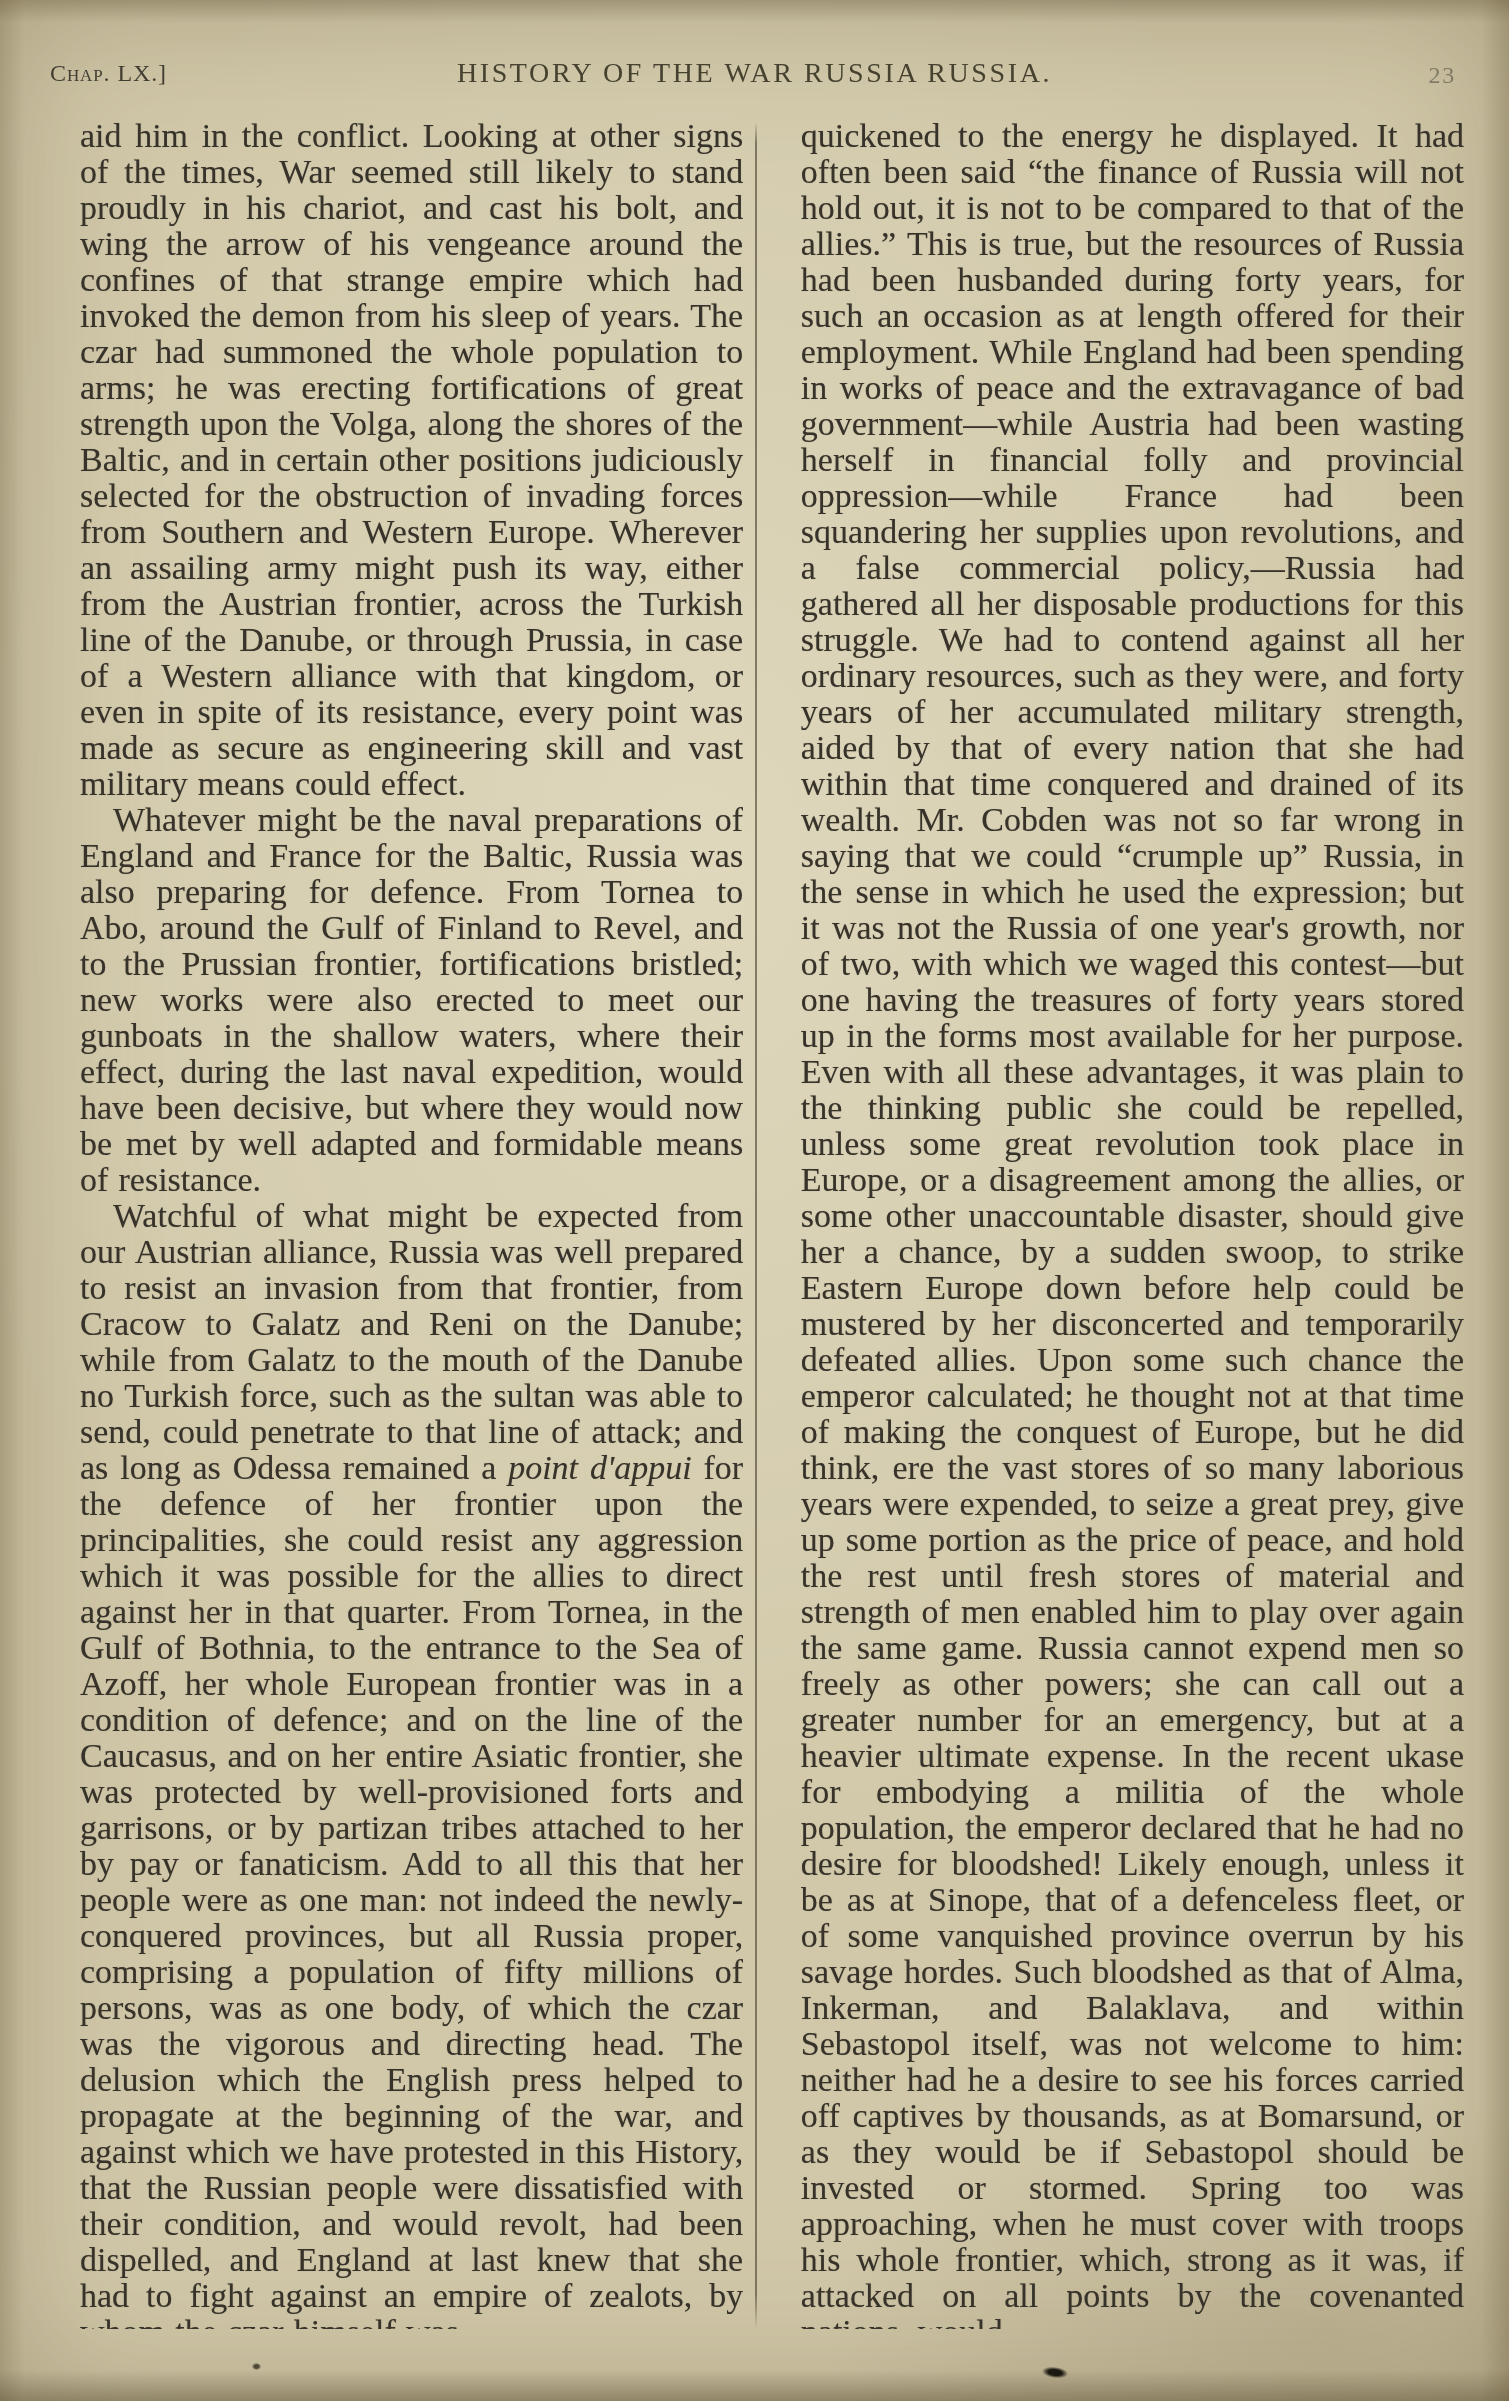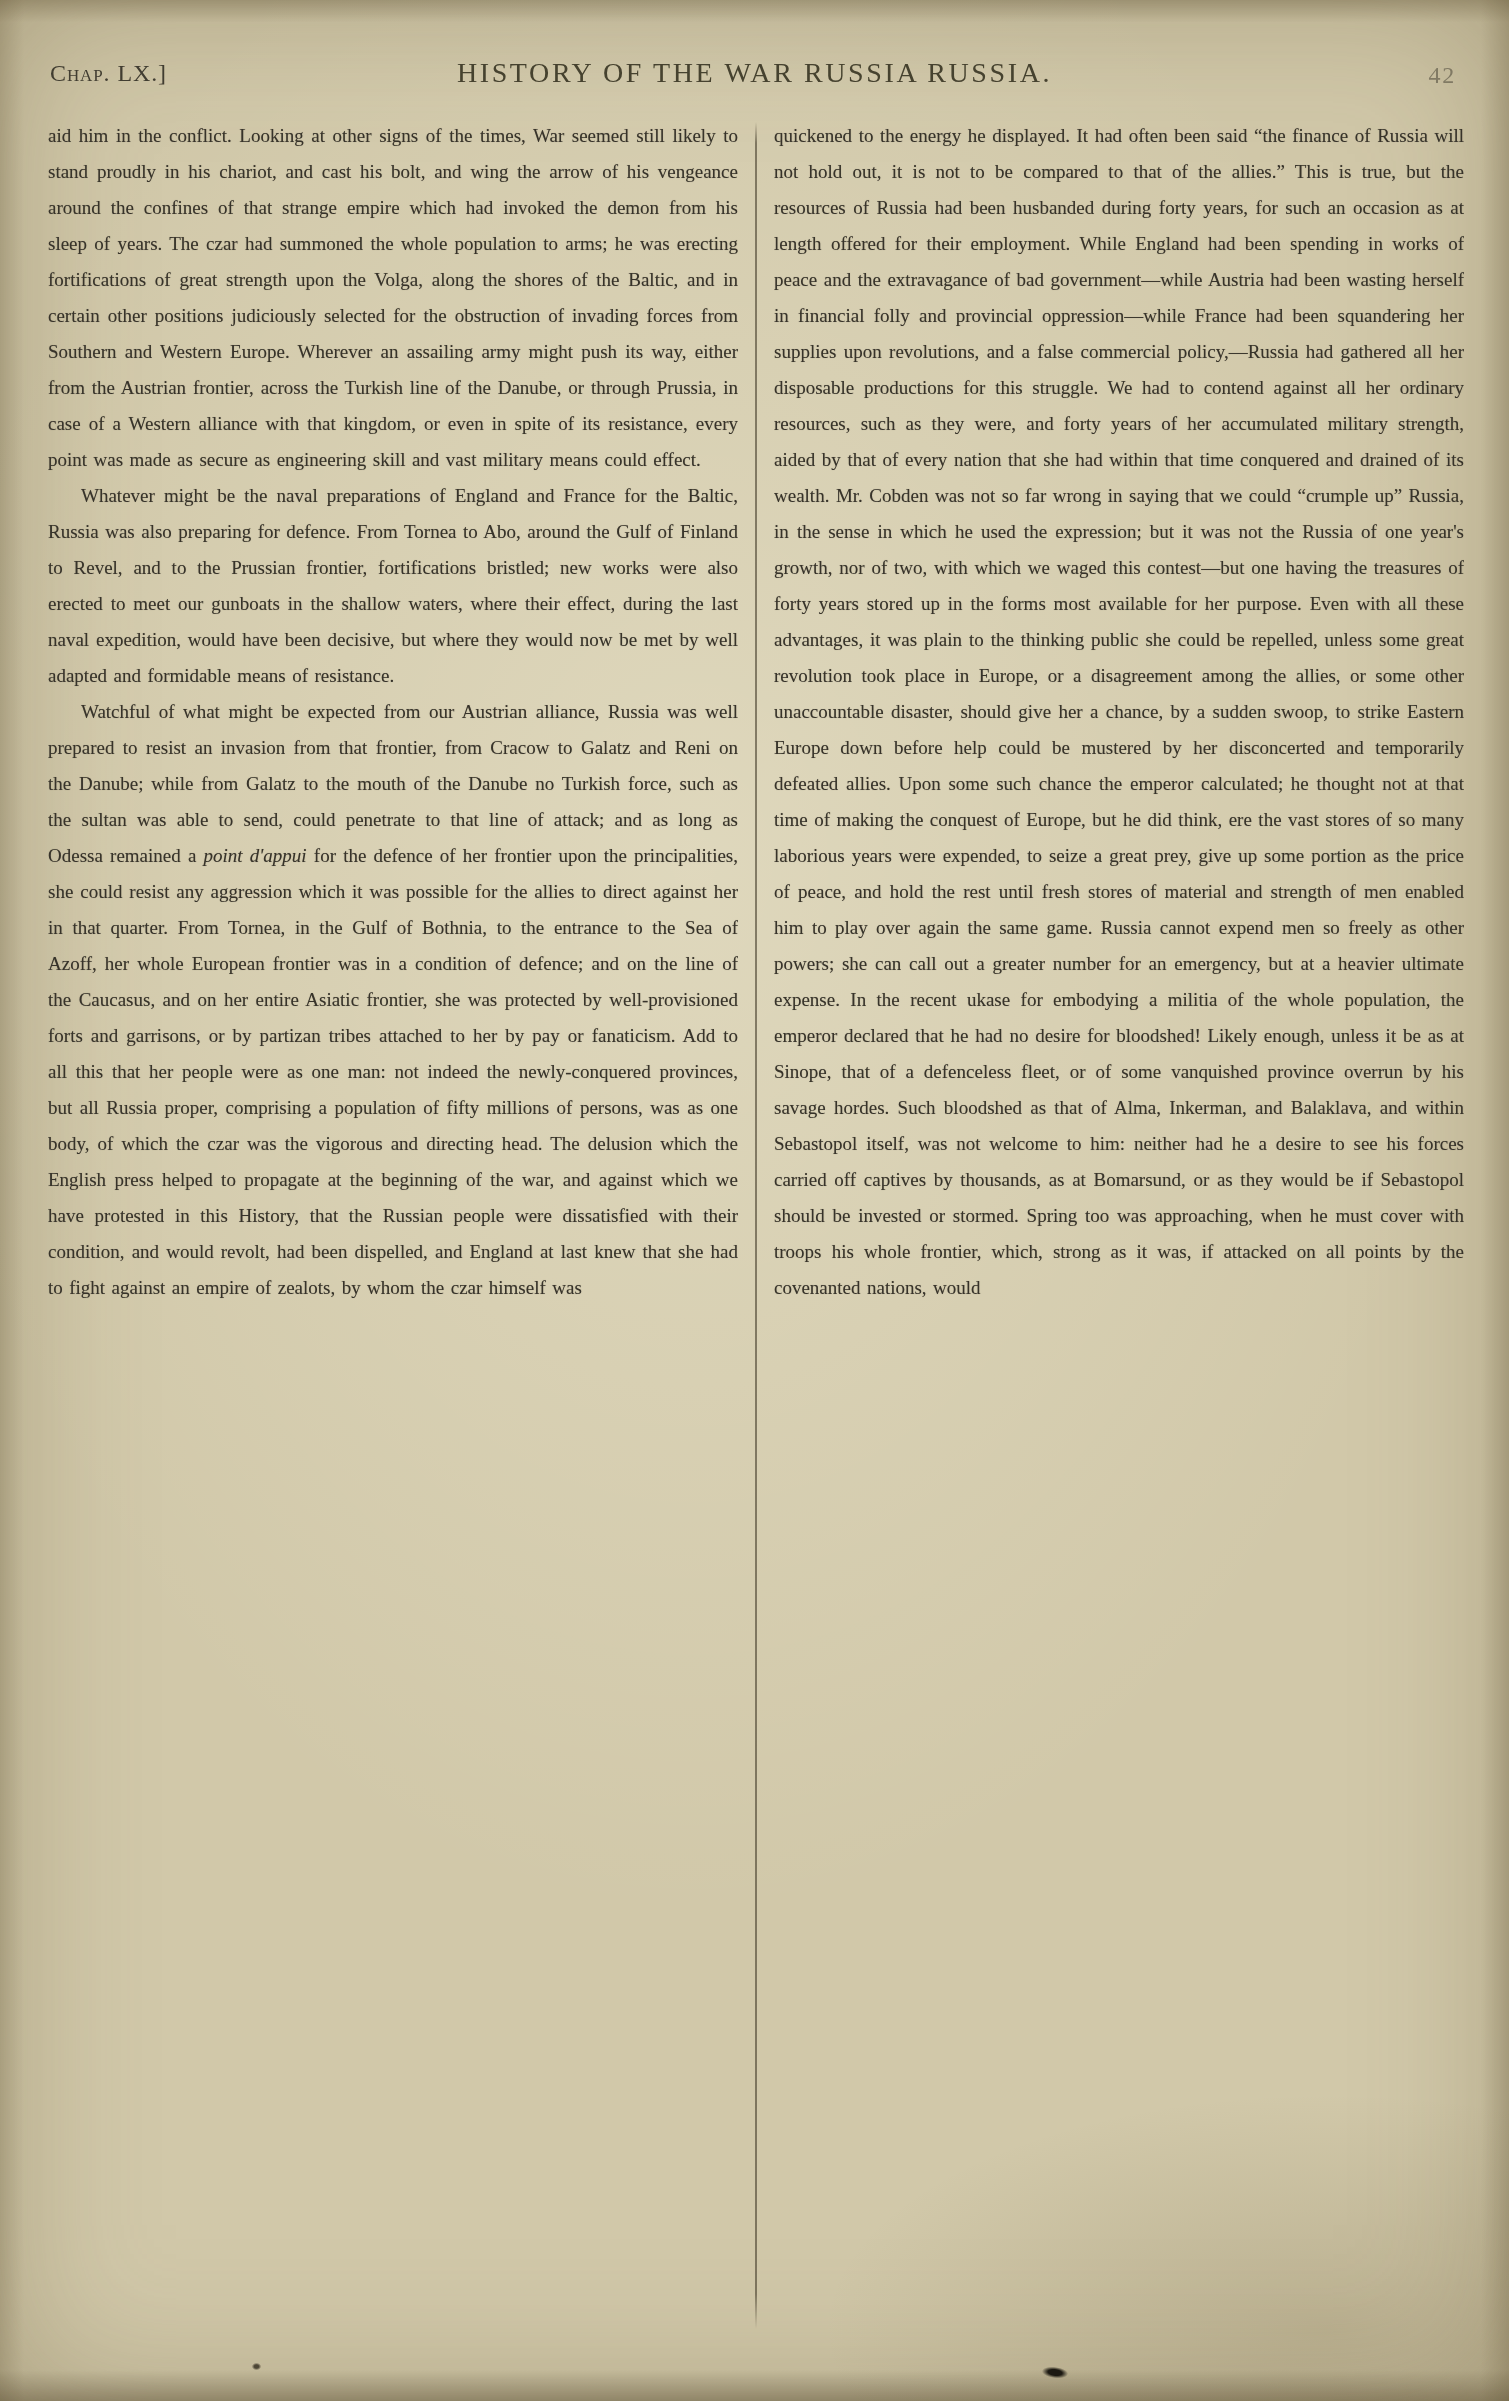--- a/index.html
+++ b/index.html
@@ -29,24 +29,25 @@
   .pagenum{
     position:absolute;right:53px;top:7px;font-size:24px;color:#4a4537;
     opacity:0.55;letter-spacing:1.7px;
   }
   .columns{
     display:flex;justify-content:space-between;align-items:stretch;
     padding:22.4px 45px 0 48px;
   }
   .col{
     width:690px;height:2211px;overflow:hidden;
-    font-size:19px;line-height:36px;text-align:justify;
+    font-size:34px;line-height:36px;text-align:justify;
     hyphens:auto;-webkit-hyphens:auto;word-spacing:1.7px;
     color:#37332a;
     text-shadow:0 0 0.9px rgba(56,52,40,0.35);
+    margin-left:32px;
   }
   .col p{margin:0;}
   .col p.indent{text-indent:33px;}
   .rule{
     width:1.7px;margin:3.5px 12px 0 12px;
     background:linear-gradient(to bottom,
       rgba(70,62,44,0) 0,
       rgba(70,62,44,0.60) 21px,
       rgba(70,62,44,0.60) calc(100% - 35px),
       rgba(70,62,44,0) 100%);
@@ -62,21 +63,21 @@
   }
 </style>
 </head>
 <body>
 
 <div class="page">
 
   <header class="page-header">
     <span class="chap">Chap. LX.]</span>
     <span class="title">HISTORY OF THE WAR RUSSIA RUSSIA.</span>
-    <span class="pagenum">42</span>
+    <span class="pagenum">23</span>
   </header>
 
   <div class="columns">
     <div class="col">
         <p><span>aid him in the conflict. Looking at other signs of the times, War seemed still likely to stand proudly in his chariot, and cast his bolt, and wing the arrow of his vengeance around the confines of that strange empire which had invoked the demon from his sleep of years. The czar had summoned the whole population to arms; he was erecting fortifications of great strength upon the Volga, along the shores of the Baltic, and in certain other positions judiciously selected for the obstruction of invading forces from Southern and Western Europe. Wherever an assailing army might push its way, either from the Austrian frontier, across the Turkish line of the Danube, or through Prussia, in case of a Western alliance with that kingdom, or even in spite of its resistance, every point was made as secure as engineering skill and vast military means could effect.</span></p>
         <p class="indent"><span>Whatever might be the naval preparations of England and France for the Baltic, Russia was also preparing for defence. From Tornea to Abo, around the Gulf of Finland to Revel, and to the Prussian frontier, fortifications bristled; new works were also erected to meet our gunboats in the shallow waters, where their effect, during the last naval expedition, would have been decisive, but where they would now be met by well adapted and formidable means of resistance.</span></p>
         <p class="indent"><span>Watchful of what might be expected from our Austrian alliance, Russia was well prepared to resist an invasion from that frontier, from Cracow to Galatz and Reni on the Danube; while from Galatz to the mouth of the Danube no Turkish force, such as the sultan was able to send, could penetrate to that line of attack; and as long as Odessa remained a </span><i>point d'appui</i><span> for the defence of her frontier upon the principalities, she could resist any aggression which it was possible for the allies to direct against her in that quarter. From Tornea, in the Gulf of Bothnia, to the entrance to the Sea of Azoff, her whole European frontier was in a condition of defence; and on the line of the Caucasus, and on her entire Asiatic frontier, she was protected by well-provisioned forts and garrisons, or by partizan tribes attached to her by pay or fanaticism. Add to all this that her people were as one man: not indeed the newly-conquered provinces, but all Russia proper, comprising a population of fifty millions of persons, was as one body, of which the czar was the vigorous and directing head. The delusion which the English press helped to propagate at the beginning of the war, and against which we have protested in this History, that the Russian people were dissatisfied with their condition, and would revolt, had been dispelled, and England at last knew that she had to fight against an empire of zealots, by whom the czar himself was</span></p>
       </div>
     <div class="rule"></div>
     <div class="col">

